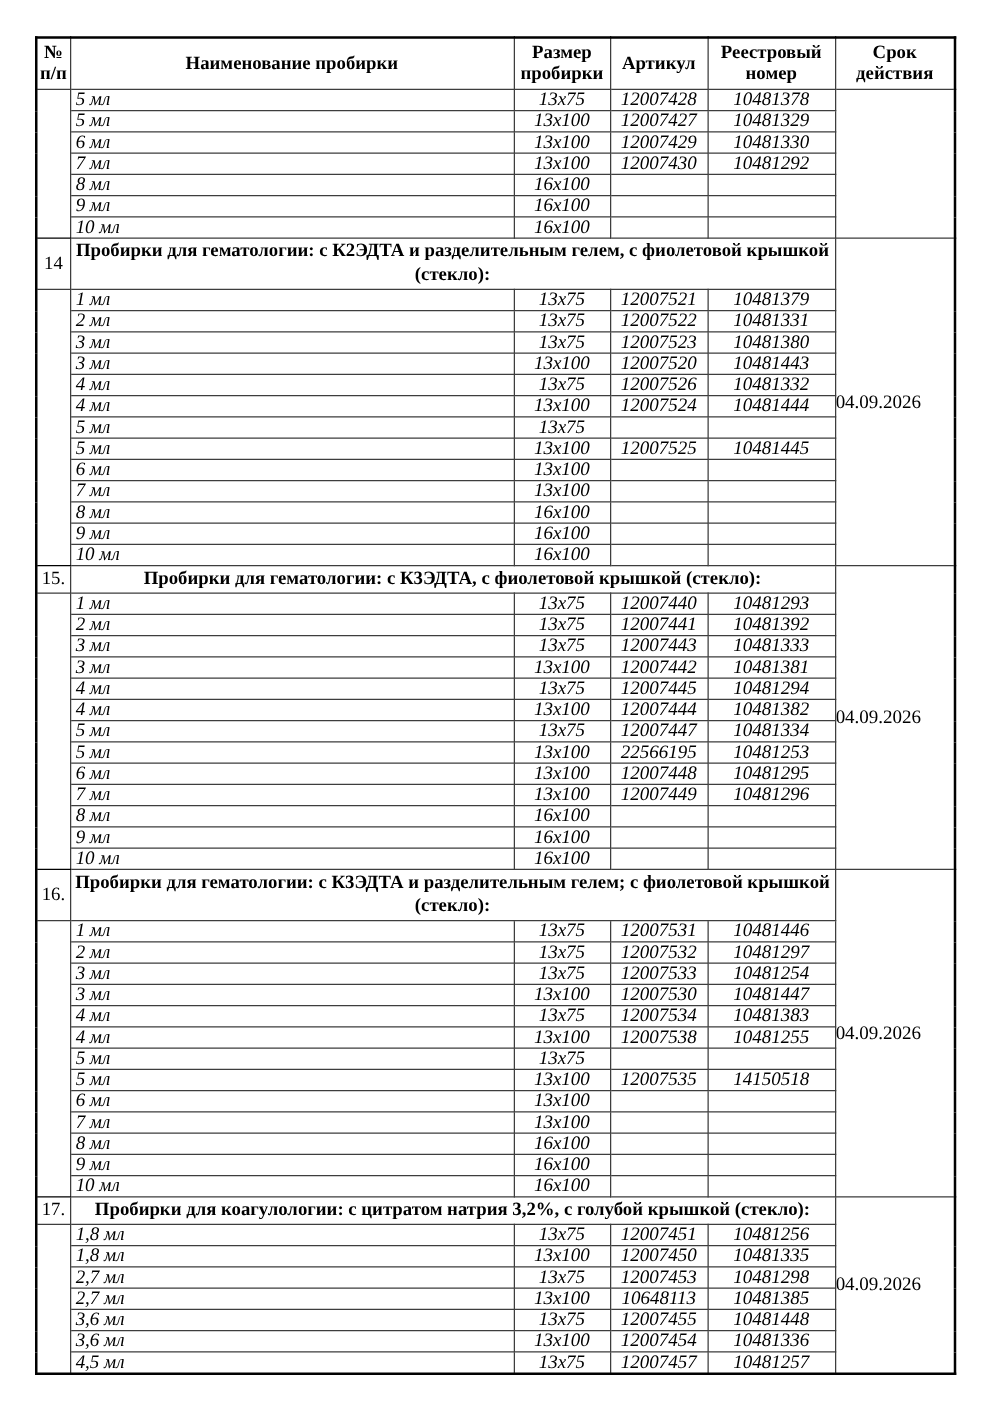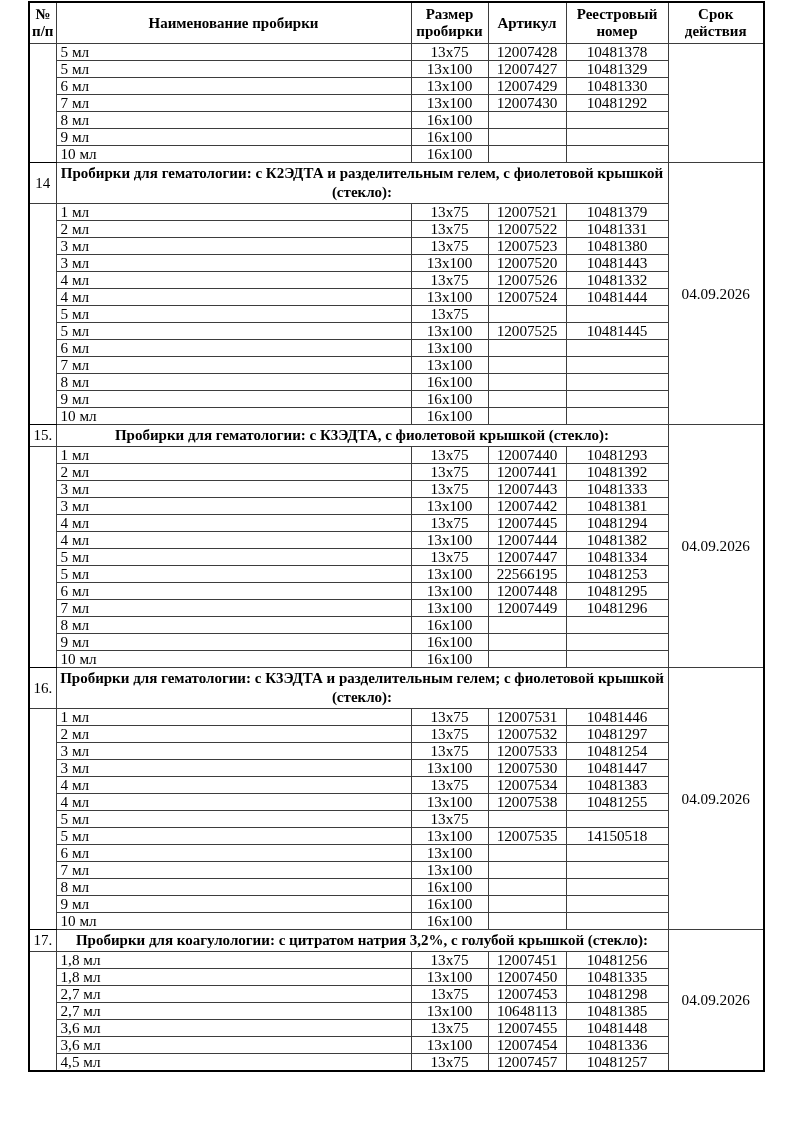--- a/index.html
+++ b/index.html
@@ -16,21 +16,21 @@
   .page {
     position: relative;
     width: 800px;
     height: 1131px;
     background: #fff;
     overflow: hidden;
   }
   table.tubes {
     position: absolute;
     left: 28px;
-    top: 1px;
+    top: 29px;
     width: 735px;
     border-collapse: collapse;
     table-layout: fixed;
     border: 2px solid #000;
   }
   col.c-num      { width: 27px; }
   col.c-name     { width: 355px; }
   col.c-size     { width: 77px; }
   col.c-article  { width: 78px; }
   col.c-registry { width: 102px; }
@@ -44,21 +44,21 @@
   }
   thead th {
     font-weight: bold;
     font-size: 15px;
     line-height: 1.12;
     text-align: center;
     height: 38px;
     padding: 1px 1px;
     border-bottom: 1px solid #3d3d3d;
   }
-  tr.data-row { height: 17px; }
+  tr.data-row { height: 17px; font-style: italic; }
   tr.data-row td {
     font-size: 15.2px;
     line-height: 16px;
     white-space: nowrap;
   }
   td.cell-name {
     text-align: left;
     padding-left: 4px;
   }
   td.ctr { text-align: center; }
@@ -73,21 +73,21 @@
   }
   td.section-title {
     font-weight: bold;
     font-size: 15px;
     line-height: 1.27;
     text-align: center;
     padding: 1px 2px;
   }
   td.validity-cell {
     font-size: 15.2px;
-    text-align: center;
+    text-align: left;
     vertical-align: middle;
   }
   td.row-number-cell { border-bottom: 1.5px solid #000; }
 </style>
 </head>
 <body>
 
 <div class="page">
   <table class="tubes">
     <colgroup>

